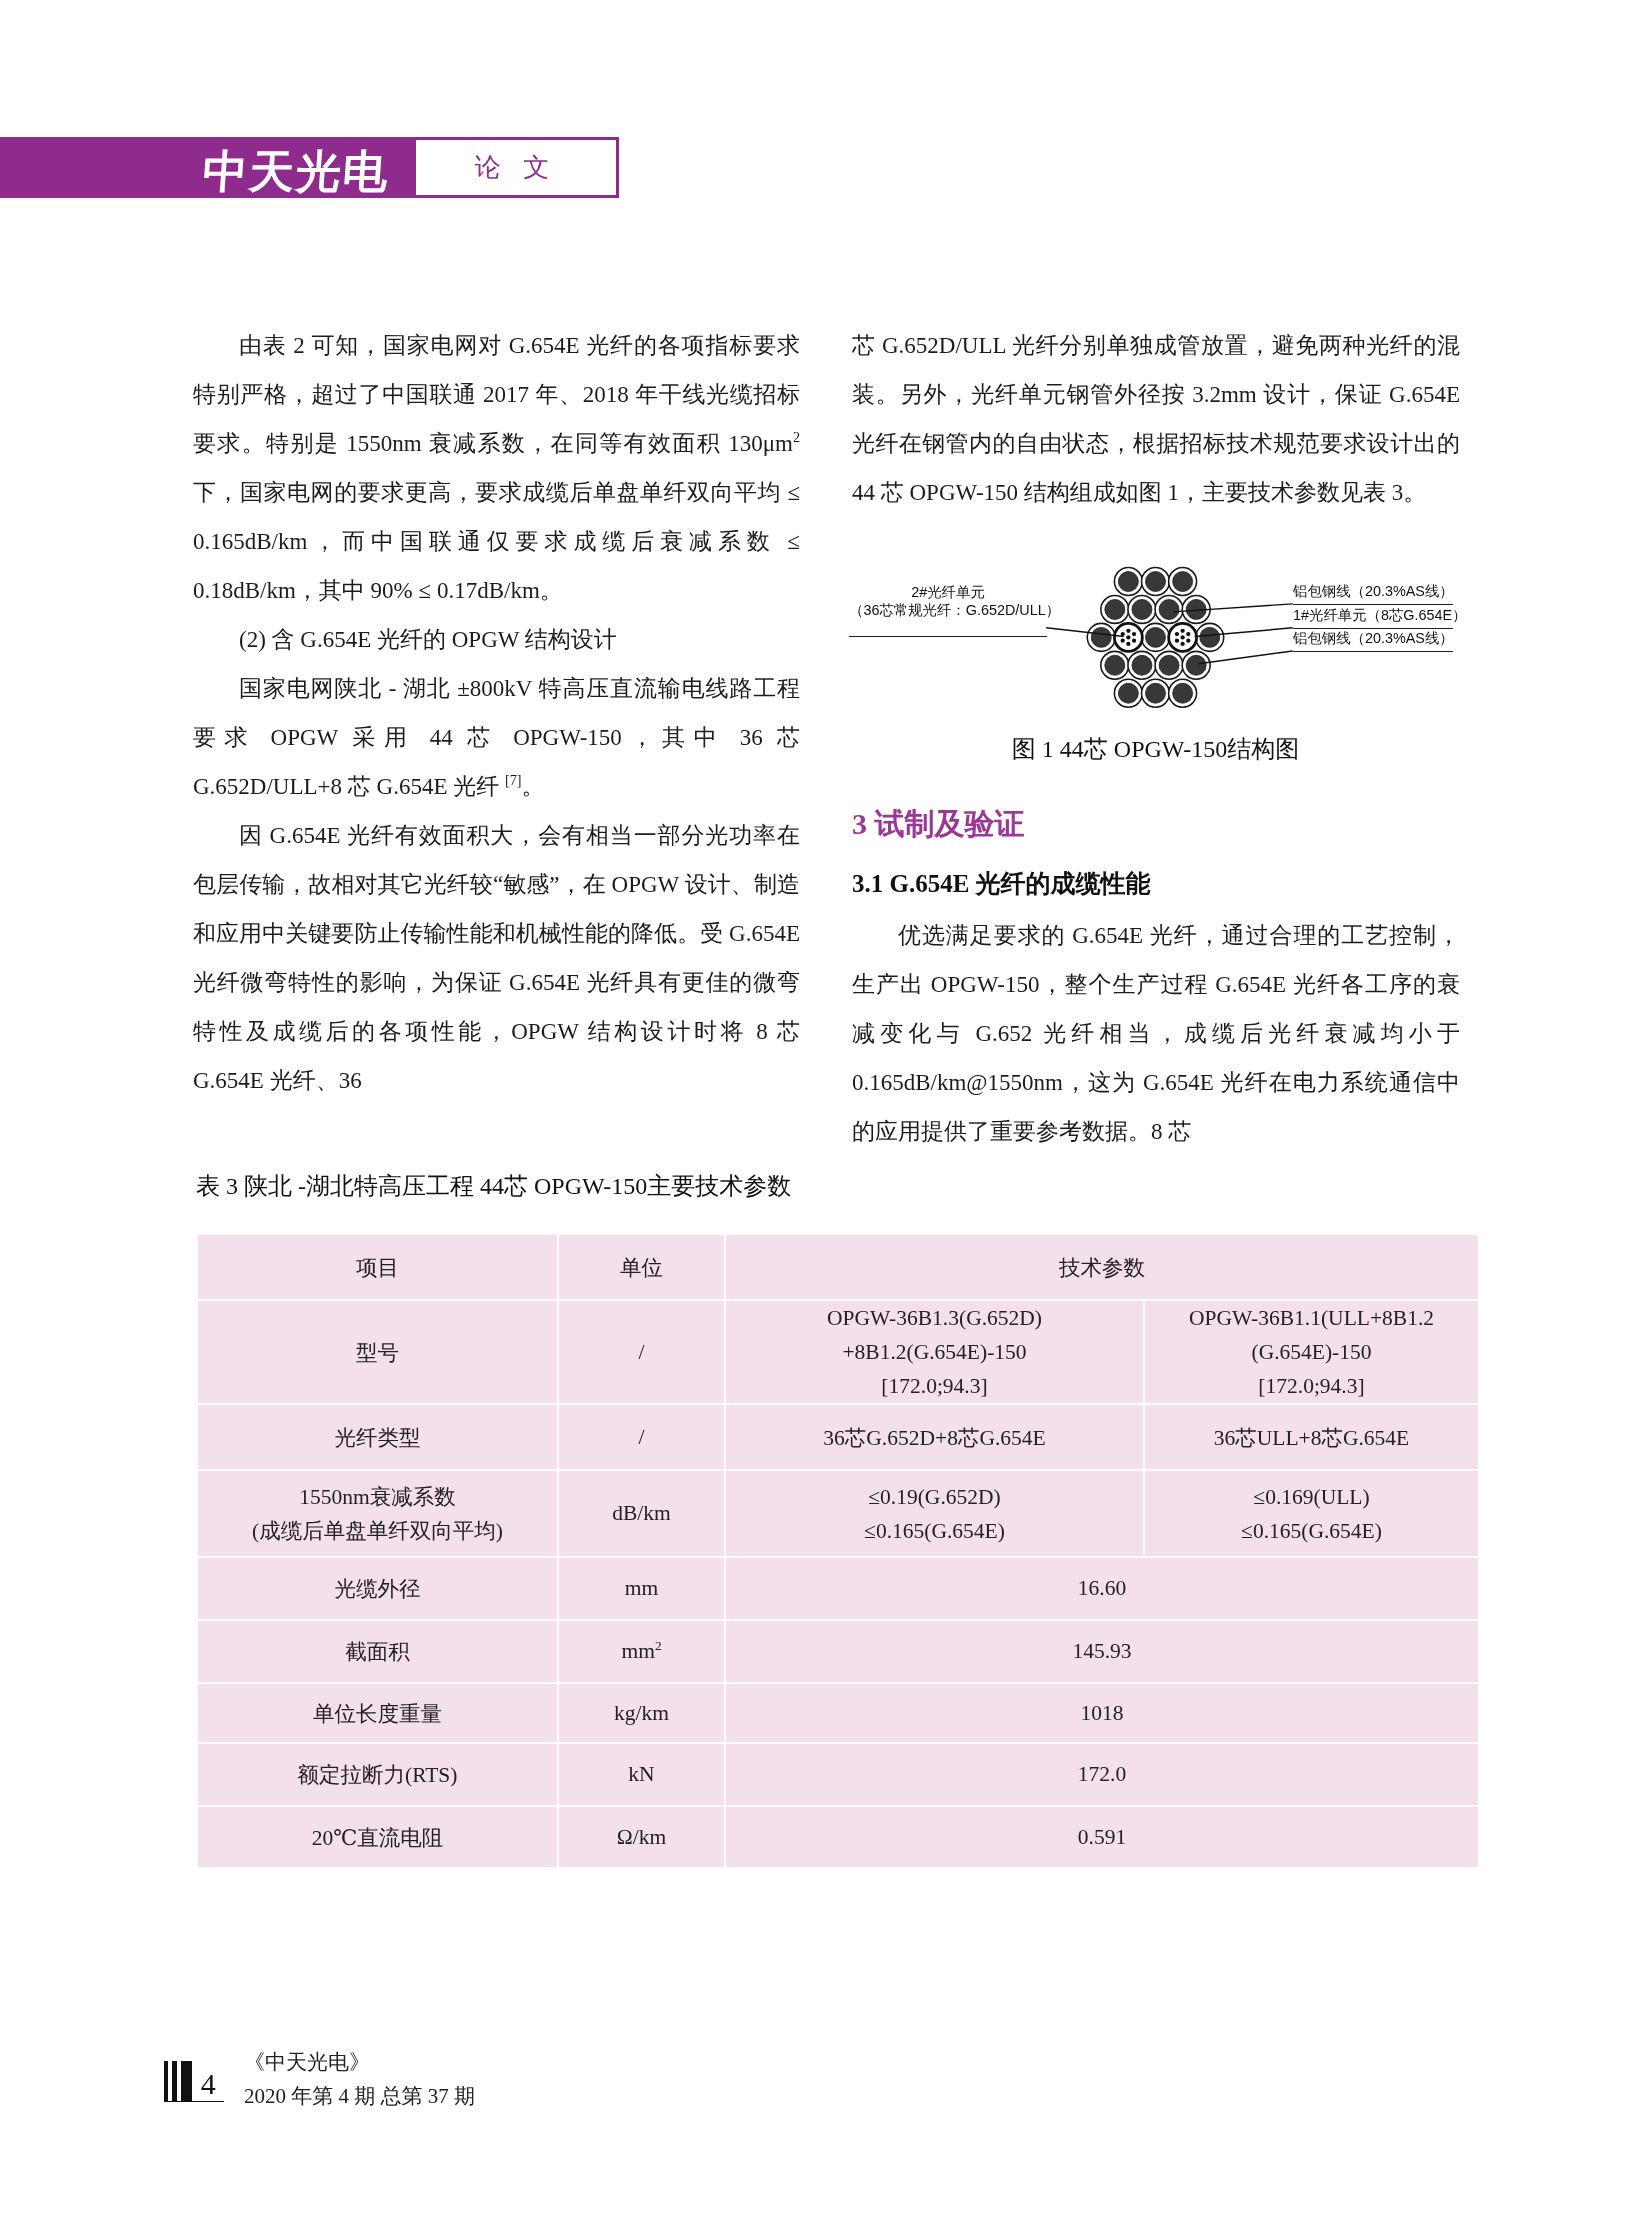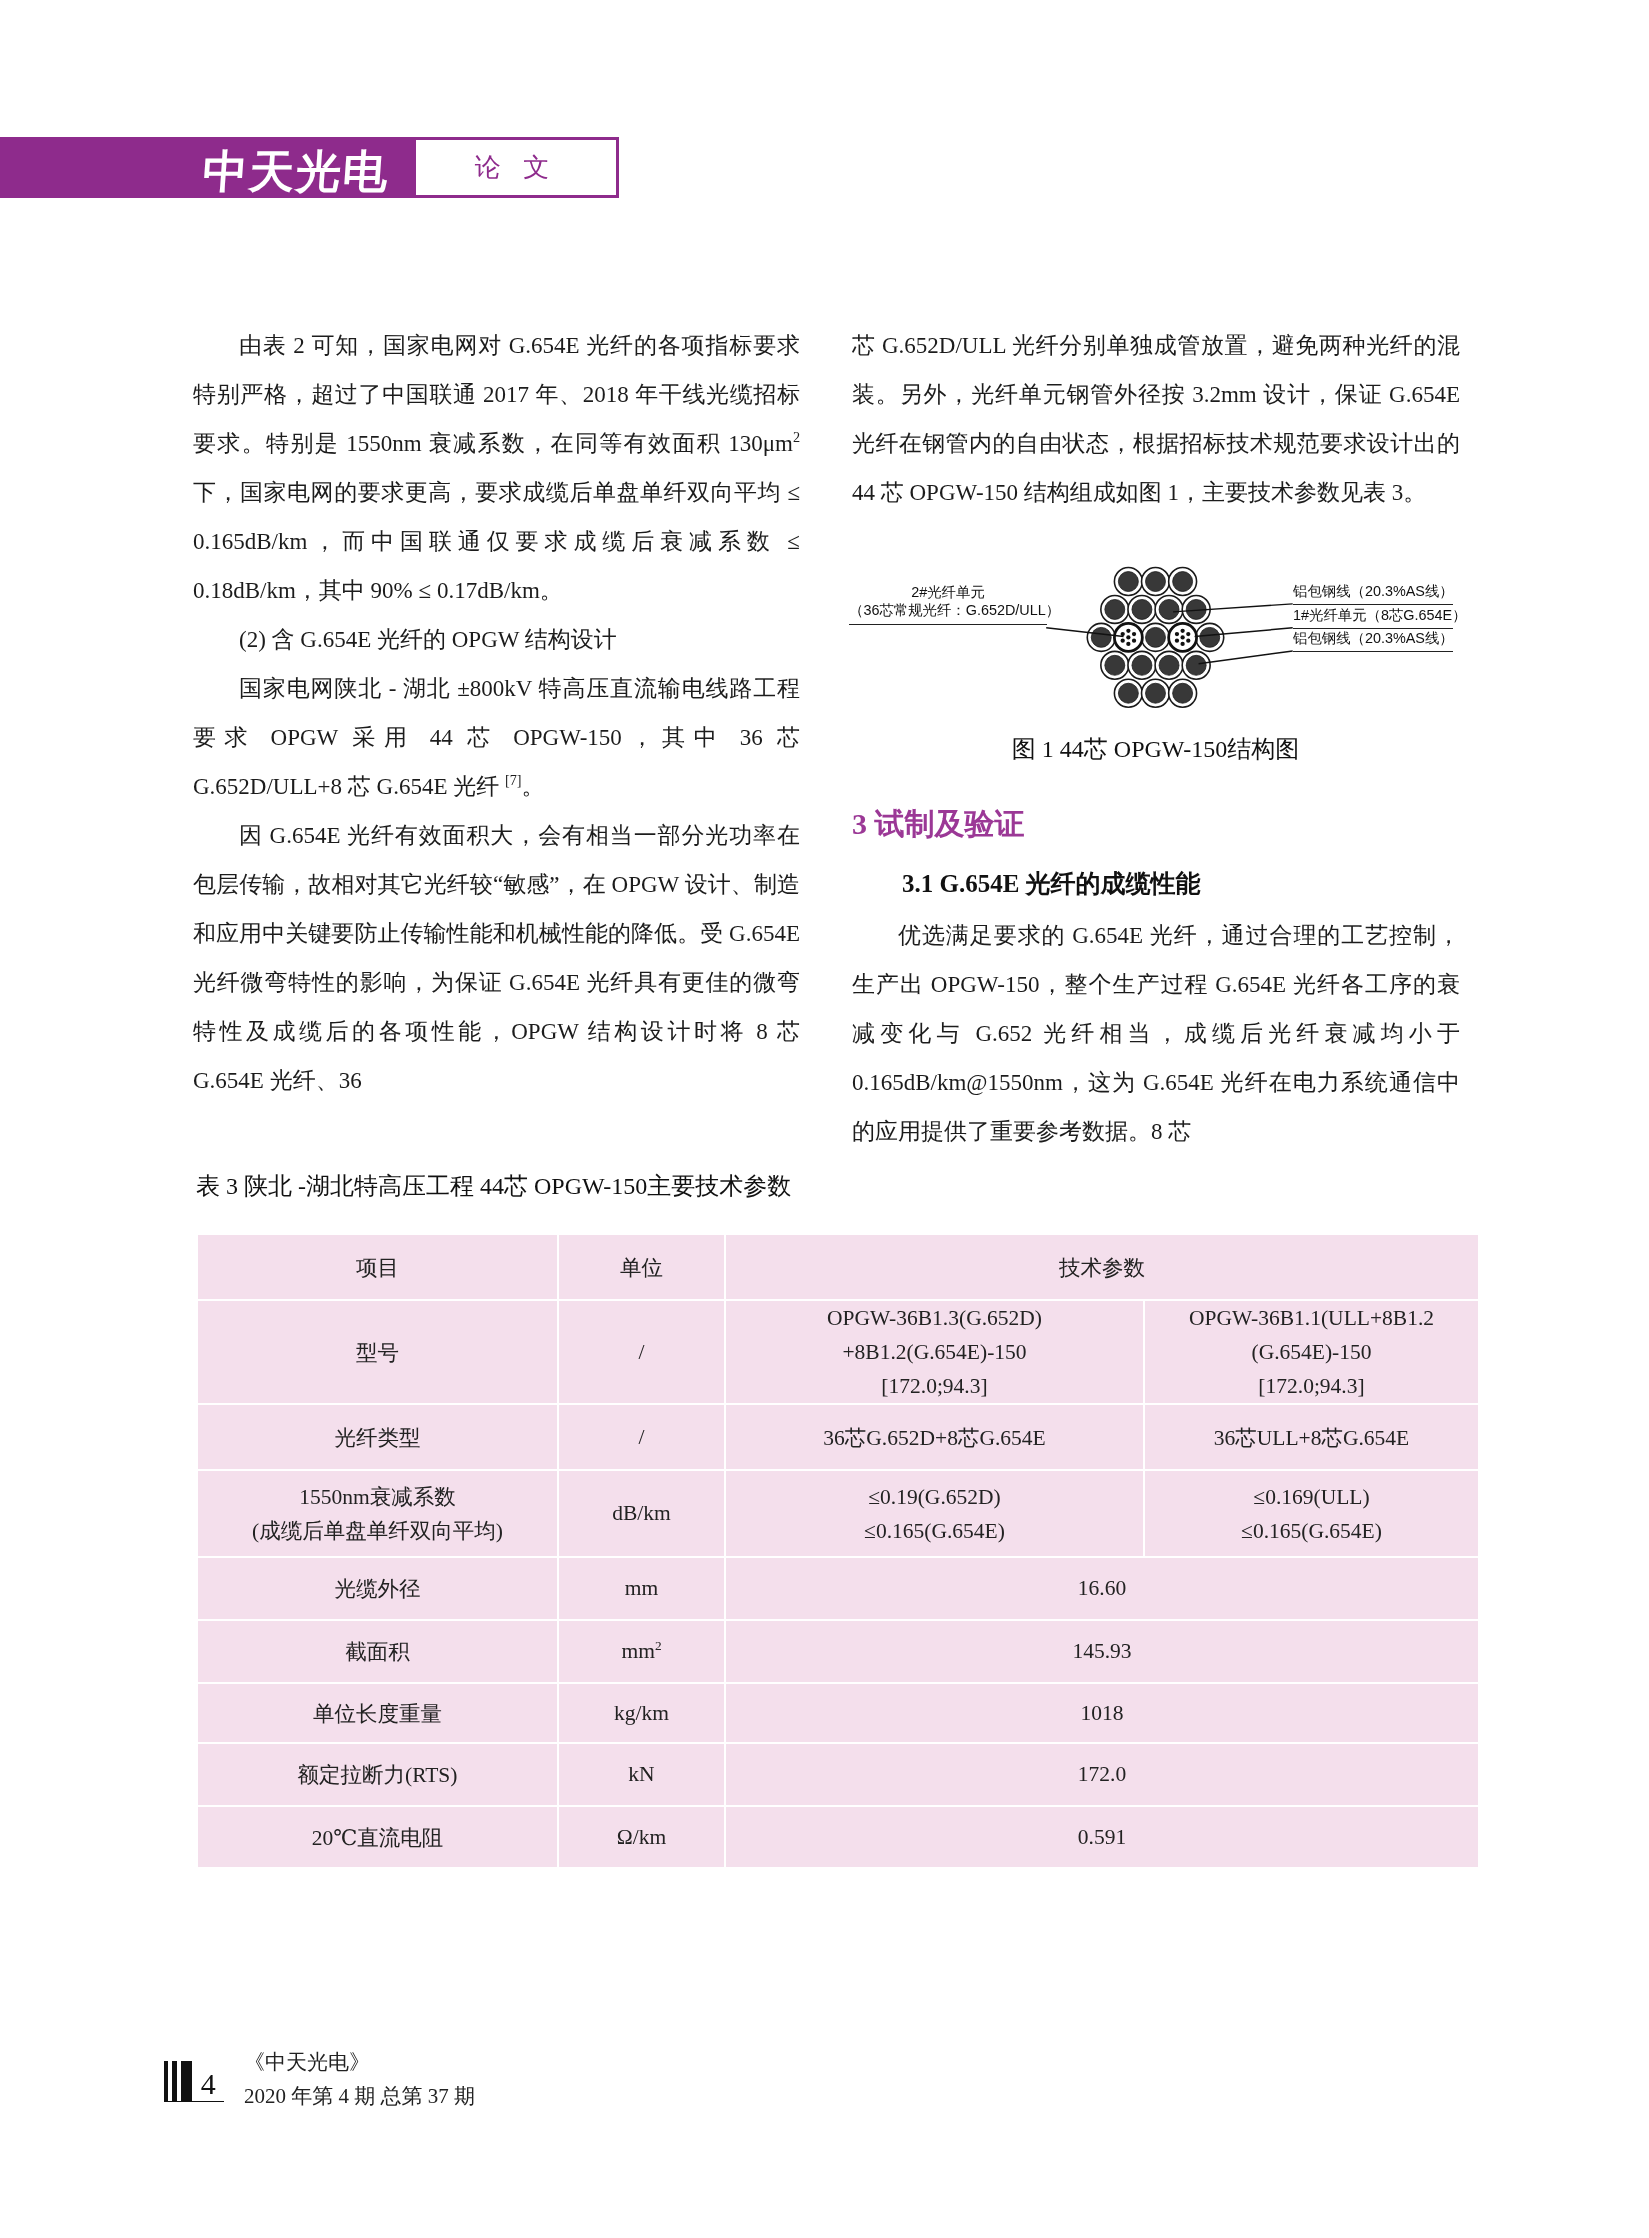--- a/index.html
+++ b/index.html
@@ -26,31 +26,31 @@
   .col p.ind{text-indent:2em;}
   .col-left{left:193px;top:321px;width:607px;}
   .col-right{left:852px;top:321px;width:608px;}
   .col-right2{left:852px;top:911px;width:608px;}
   sup{font-size:0.62em;line-height:0;}
   
   .fig-svg{position:absolute;left:830px;top:543px;width:718px;height:176px;}
   .fig-label{position:absolute;font-family:"Liberation Sans","DejaVu Sans",sans-serif;color:#111;}
   .fig-label-left{
     left:849px;top:583px;width:198px;text-align:center;font-size:14.4px;line-height:18.4px;
-    border-bottom:1.6px solid #222;padding-bottom:4px;white-space:nowrap;
+    border-bottom:1.6px solid #222;padding-bottom:16px;white-space:nowrap;
   }
   .fig-label-right{
     left:1293px;width:160px;font-size:14.4px;line-height:21px;border-bottom:1.6px solid #222;
     padding-bottom:1.6px;white-space:nowrap;
   }
   .flr1{top:581px;} .flr2{top:605px;} .flr3{top:628px;}
   .fig-caption{position:absolute;left:916px;top:733px;width:479px;text-align:center;font-size:24px;color:#111;}
   
   .h-section{position:absolute;left:852px;top:804px;margin:0;font-size:30px;font-weight:bold;color:#9b3896;}
-  .h-sub{position:absolute;left:902px;top:867px;margin:0;font-size:25px;font-weight:bold;color:#111;}
+  .h-sub{position:absolute;left:852px;top:867px;margin:0;font-size:25px;font-weight:bold;color:#111;}
   
   .tbl-caption{position:absolute;left:196px;top:1170px;width:1274px;text-align:left;font-size:24px;color:#111;}
   table.tech{
     position:absolute;left:196px;top:1233px;width:1279px;
     border-collapse:separate;border-spacing:2.4px;background:#ffffff;
     font-size:21.5px;color:#222;table-layout:fixed;
   }
   table.tech td{background:#f4dfec;text-align:center;vertical-align:middle;padding:0 6px;}
   table.tech .ml{line-height:34px;}
   

